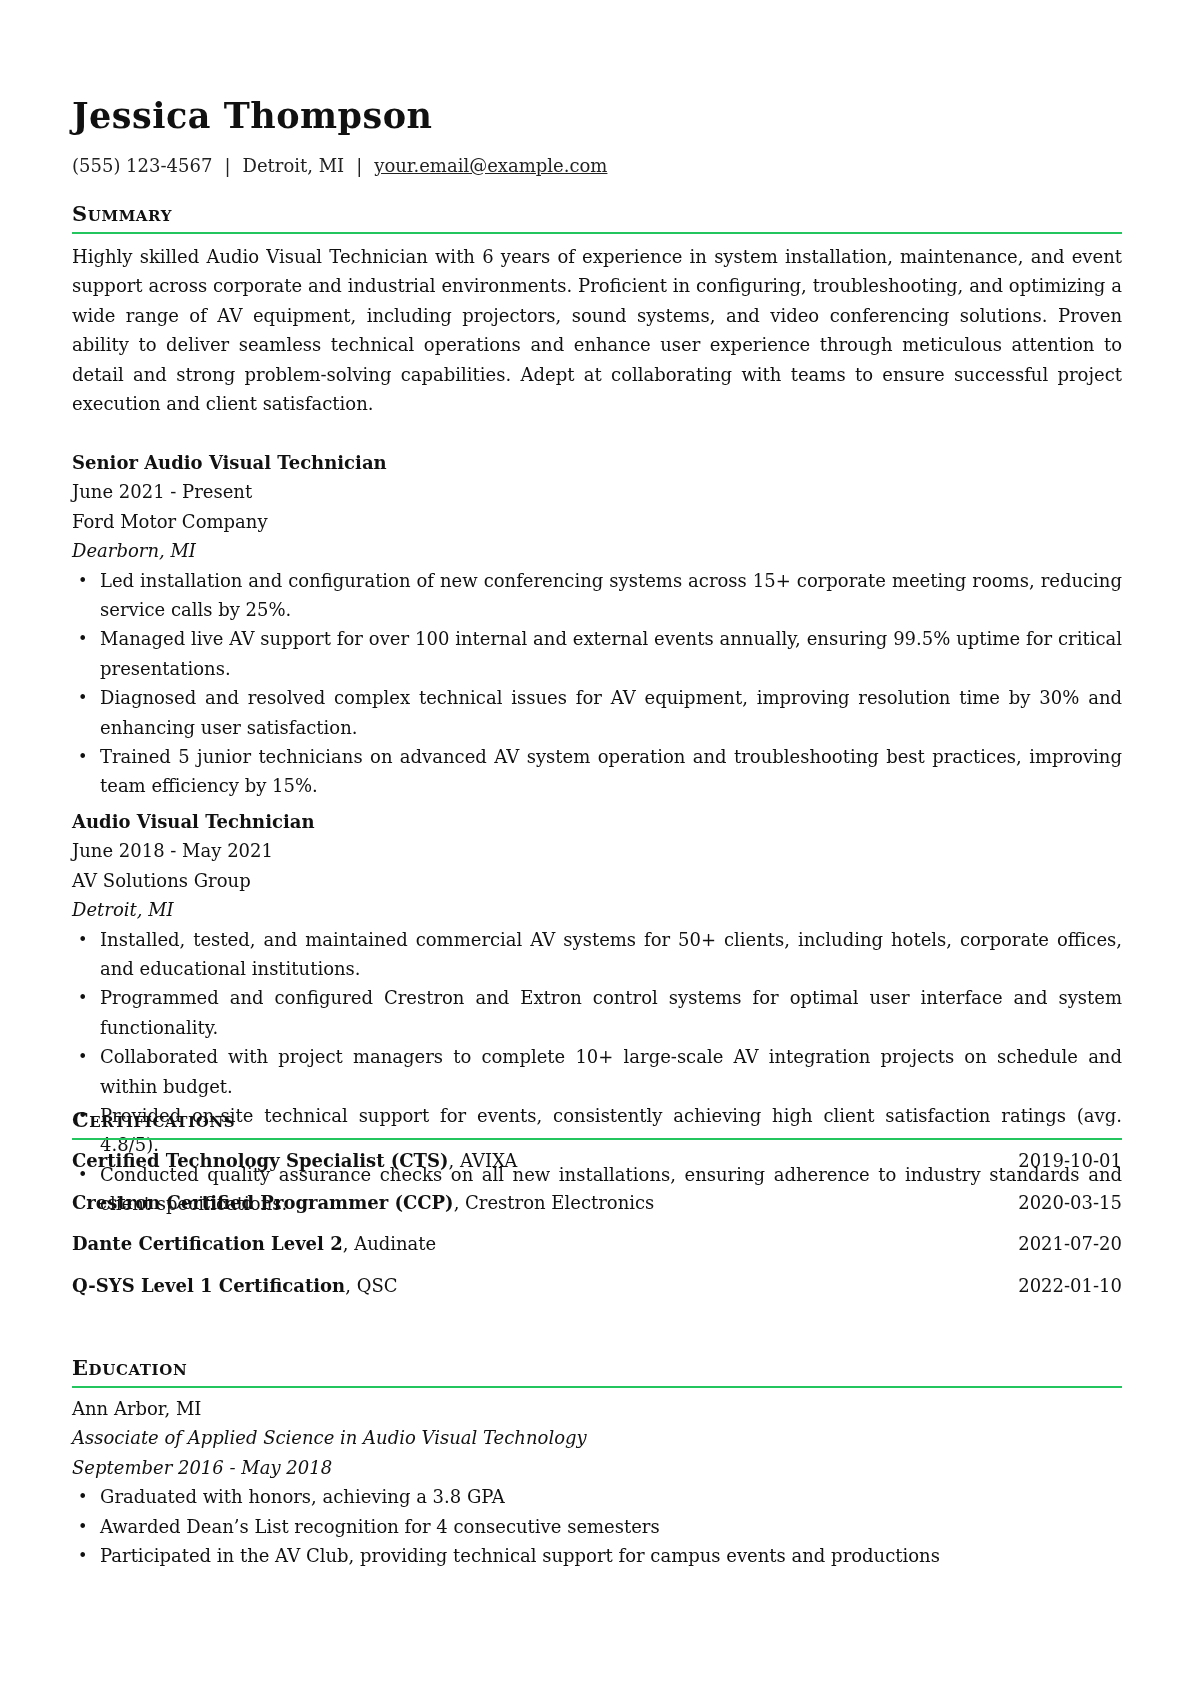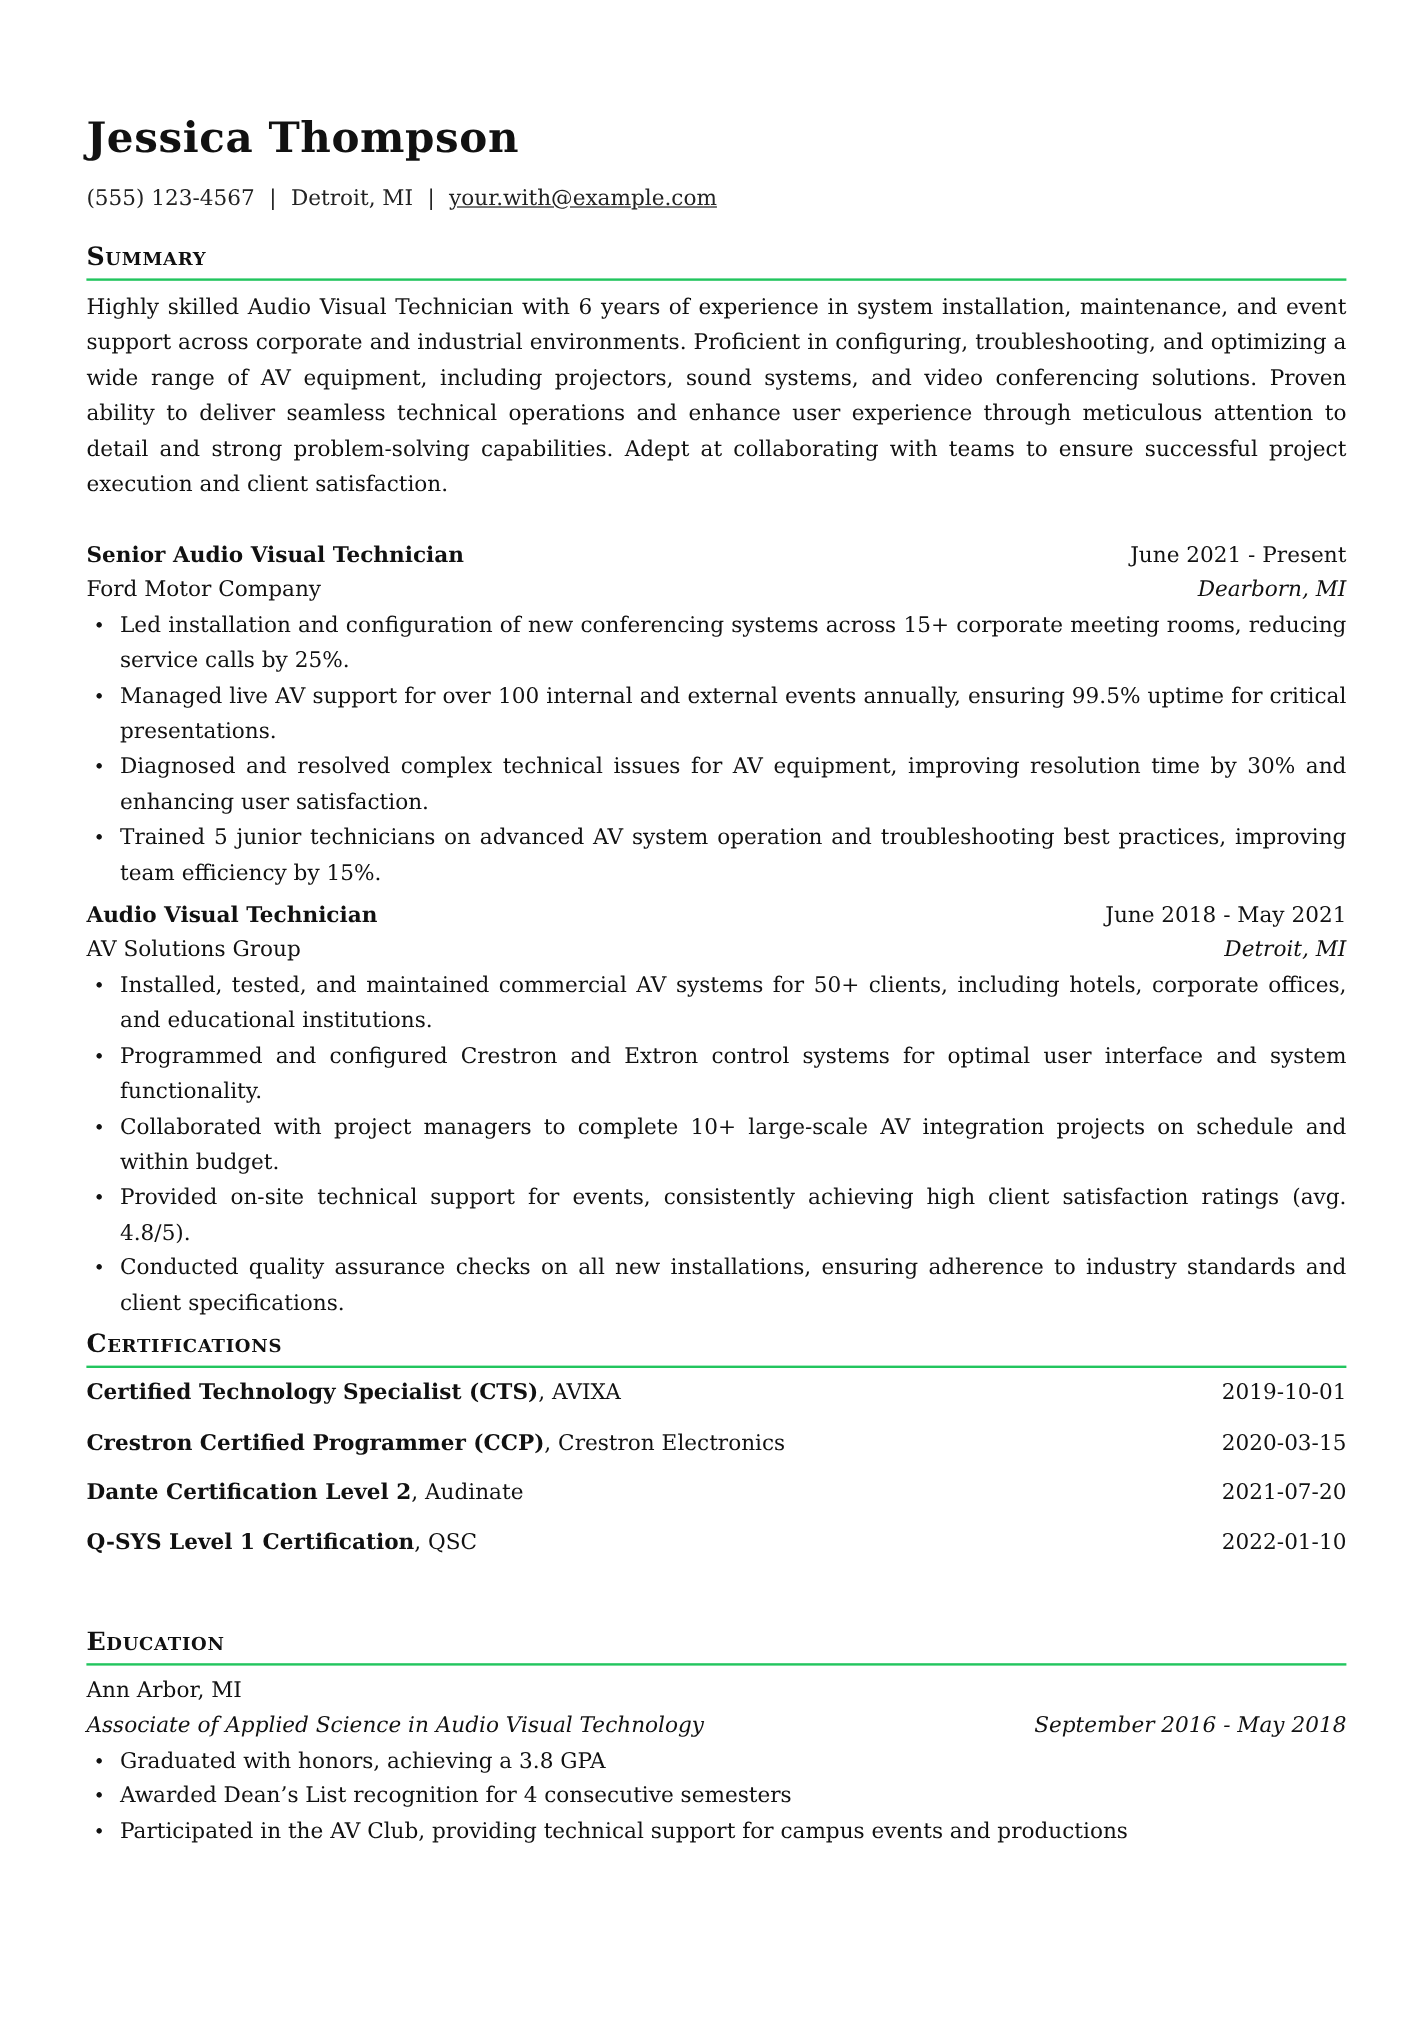--- a/index.html
+++ b/index.html
@@ -18,37 +18,37 @@
   .contact .sep { margin: 0 12px; }
   .contact a { color: #222; text-decoration: underline; }
   .section-title {
     font-family: "DejaVu Serif", serif; font-weight: bold;
     font-variant: small-caps; font-size: 21px; letter-spacing: 0.6px;
     margin: 0; line-height: 28px; padding-bottom: 4px;
     border-bottom: 2px solid #22c55e; 
   }
   .sec { position: absolute; left: 0; width: 1050px; }
   .para { font-size: 18px; line-height: 29.4px; text-align: justify; margin-top: 8px; }
-  .row { display: flex; justify-content: space-between; font-size: 18px; line-height: 29.4px; }
+  .row { display: flex; font-size: 18px; line-height: 29.4px; flex-direction: column; }
   .bold { font-weight: bold; }
   .ital { font-style: italic; }
   ul.bullets { list-style: none; margin: 0; padding: 0; }
   ul.bullets li { position: relative; padding-left: 28px; font-size: 18px; line-height: 29.4px; text-align: justify; }
   ul.bullets li::before { content: "•"; position: absolute; left: 6px; top: 0; font-size: 16px; }
   .cert-row { display: flex; justify-content: space-between; font-size: 18px; line-height: 41.5px; }
   .job { margin-top: 6px; }
 </style>
 </head>
 <body>
 
 <div class="page">
 
   <h1 class="name">Jessica Thompson</h1>
   <div class="contact">
-    <span>(555) 123-4567</span><span class="sep">|</span><span>Detroit, MI</span><span class="sep">|</span><a>your.with@example.com</a>
+    <span>(555) 123-4567</span><span class="sep">|</span><span>Detroit, MI</span><span class="sep">|</span><a>your.email@example.com</a>
   </div>
 
   <div class="sec" style="top:110px;">
     <h2 class="section-title">Summary</h2>
     <div class="para">Highly skilled Audio Visual Technician with 6 years of experience in system installation, maintenance, and event support across corporate and industrial environments. Proficient in configuring, troubleshooting, and optimizing a wide range of AV equipment, including projectors, sound systems, and video conferencing solutions. Proven ability to deliver seamless technical operations and enhance user experience through meticulous attention to detail and strong problem-solving capabilities. Adept at collaborating with teams to ensure successful project execution and client satisfaction.</div>
   </div>
 
   <div class="sec" style="top:352px;">
 
     <div class="job">

